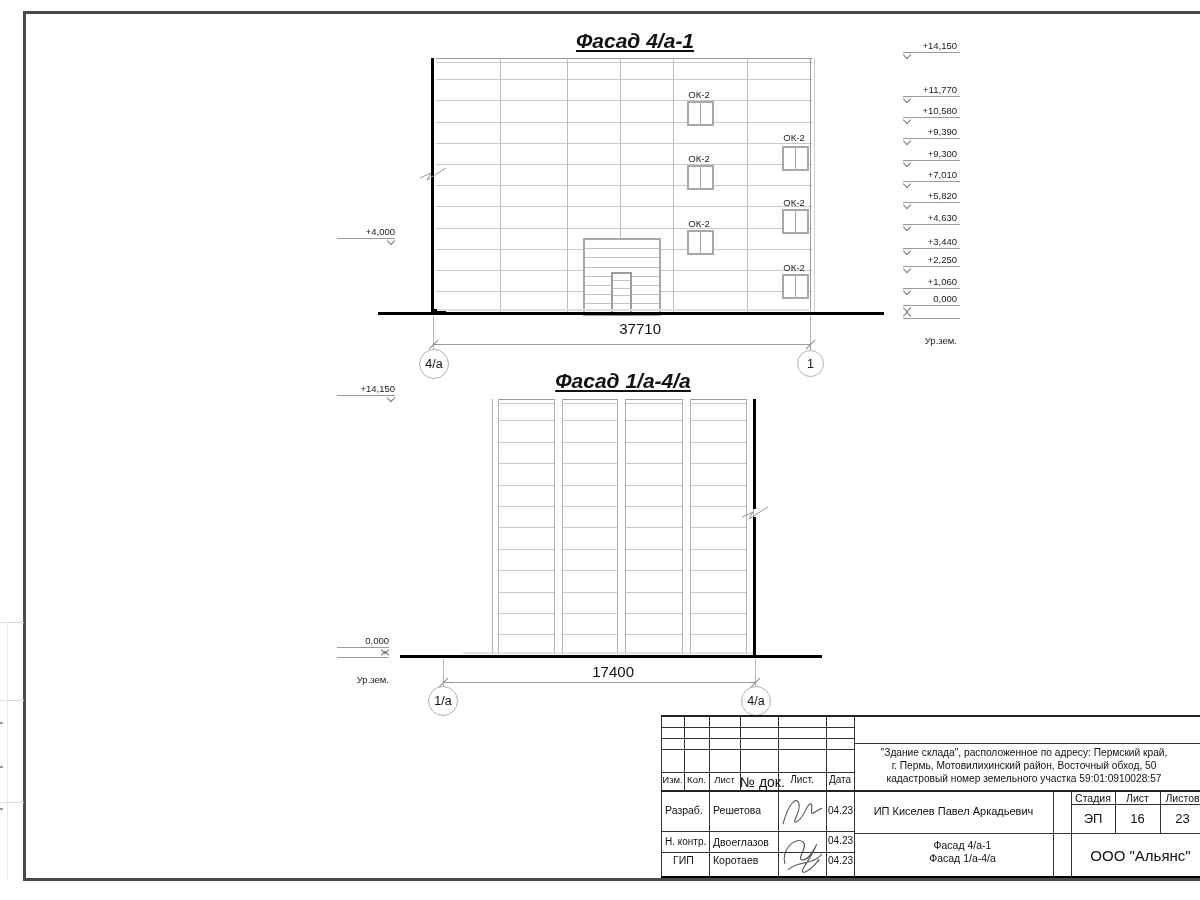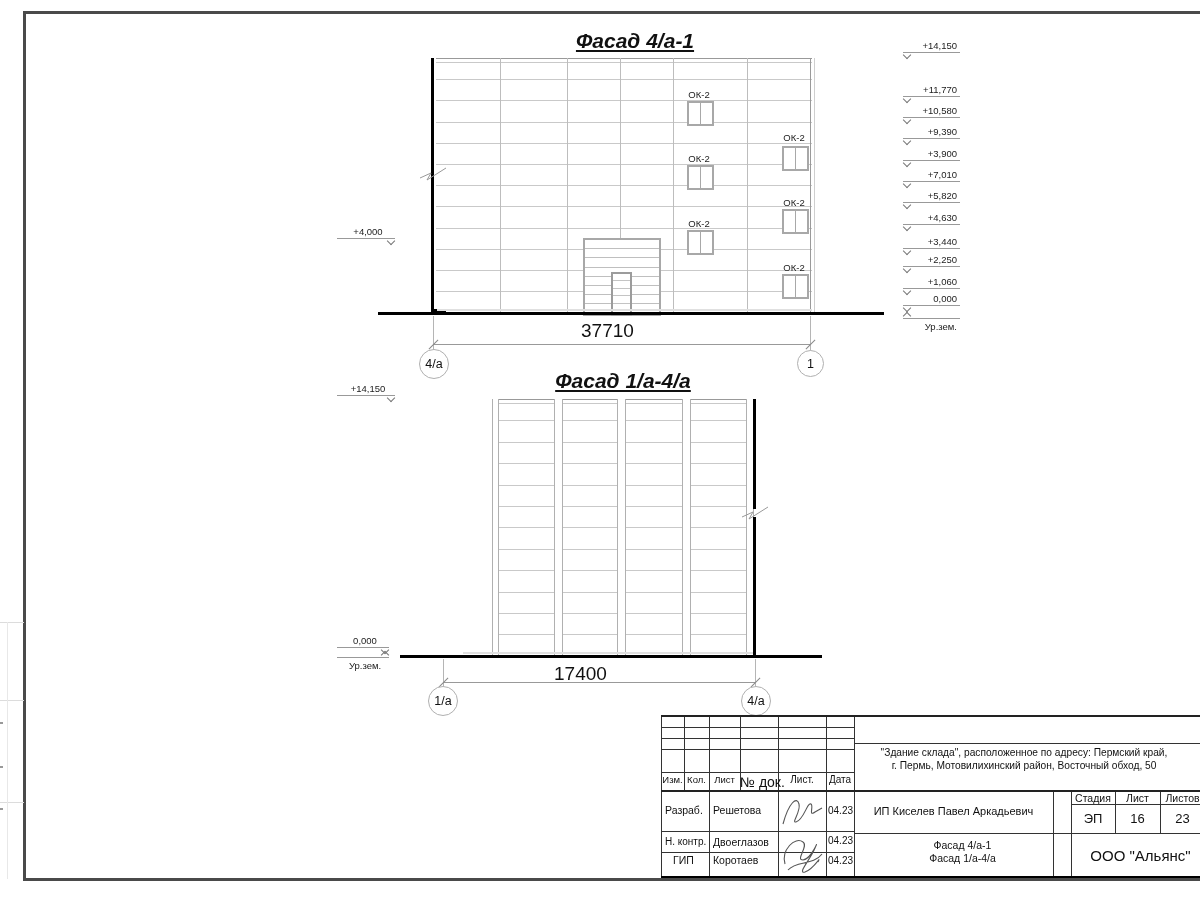--- a/index.html
+++ b/index.html
@@ -5,31 +5,31 @@
   html,body{margin:0;padding:0}
   body{width:1200px;height:900px;position:relative;overflow:hidden;background:#fff;
        font-family:"Liberation Sans",sans-serif;color:#1a1a1a}
   .abs{position:absolute}
   .ln{position:absolute;background:#9a9a9a}
   .blk{position:absolute;background:#000}
   .frame{position:absolute;background:#4a4a4a}
   .txt{position:absolute;white-space:nowrap}
   .ftitle{position:absolute;font-size:21px;font-weight:bold;font-style:italic;
           text-decoration:underline;text-align:center;color:#111}
-  .dim{position:absolute;font-size:19px;text-align:left;color:#111}
+  .dim{position:absolute;font-size:15px;text-align:right;color:#111}
   .bubble{position:absolute;border:1px solid #b0b0b0;border-radius:50%;background:#fff;
           display:flex;align-items:center;justify-content:center;font-size:12.5px;color:#111}
   .tick{position:absolute;width:13px;height:1px;background:#888;transform:rotate(-45deg)}
   .ext{position:absolute;width:1px;background:#b5b5b5}
   .dimline{position:absolute;height:1px;background:#999}
   .elev{position:absolute;height:12px;font-size:9.5px;line-height:11px;color:#222;
         border-bottom:1px solid #999}
   .elev.right{left:903px;width:54px;text-align:right;padding-right:3px}
-  .elev.left{left:337px;width:54px;text-align:center;padding-left:4px}
-  .elev.ov{border-bottom:none;border-top:1px solid #999;padding-top:2px}
+  .elev.left{left:337px;width:54px;text-align:right;padding-left:4px}
+  .elev.ov{border-bottom:none;border-top:1px solid #999;padding-top:16px}
   .chv{position:absolute;width:5px;height:5px;border-left:1px solid #777;border-bottom:1px solid #777}
   .chv.dn{transform:rotate(-45deg)}
   .chv.up{transform:rotate(135deg)}
   .grid-top{position:absolute;left:436px;top:58px;width:376px;height:255px;
         border-top:1px solid #999;
         background:repeating-linear-gradient(to bottom,transparent 0px,transparent 20.2px,#c9c9c9 20.2px,#c9c9c9 21.2px)}
   .grid-bot{position:absolute;left:492px;top:399px;width:260px;height:257px;
         border-top:1px solid #999;
         background:repeating-linear-gradient(to bottom,transparent 0px,transparent 20.4px,#c9c9c9 20.4px,#c9c9c9 21.4px)}
   .colline{position:absolute;width:1px;background:#bdbdbd;top:58px;height:255px}
@@ -127,21 +127,21 @@
 
 <div class="elev left" style="top:226px">
   <span>+4,000</span>
   <i class="chv dn" style="right:1px;bottom:-6px"></i>
 </div>
 
 <div class="elev right" style="top:40px"><span>+14,150</span><i class="chv dn" style="left:1px;bottom:-6px"></i></div>
 <div class="elev right" style="top:84px"><span>+11,770</span><i class="chv dn" style="left:1px;bottom:-6px"></i></div>
 <div class="elev right" style="top:105px"><span>+10,580</span><i class="chv dn" style="left:1px;bottom:-6px"></i></div>
 <div class="elev right" style="top:126px"><span>+9,390</span><i class="chv dn" style="left:1px;bottom:-6px"></i></div>
-<div class="elev right" style="top:148px"><span>+3,900</span><i class="chv dn" style="left:1px;bottom:-6px"></i></div>
+<div class="elev right" style="top:148px"><span>+9,300</span><i class="chv dn" style="left:1px;bottom:-6px"></i></div>
 <div class="elev right" style="top:169px"><span>+7,010</span><i class="chv dn" style="left:1px;bottom:-6px"></i></div>
 <div class="elev right" style="top:190px"><span>+5,820</span><i class="chv dn" style="left:1px;bottom:-6px"></i></div>
 <div class="elev right" style="top:212px"><span>+4,630</span><i class="chv dn" style="left:1px;bottom:-6px"></i></div>
 <div class="elev right" style="top:236px"><span>+3,440</span><i class="chv dn" style="left:1px;bottom:-6px"></i></div>
 <div class="elev right" style="top:254px"><span>+2,250</span><i class="chv dn" style="left:1px;bottom:-6px"></i></div>
 <div class="elev right" style="top:276px"><span>+1,060</span><i class="chv dn" style="left:1px;bottom:-6px"></i></div>
 <div class="elev right" style="top:293px"><span>0,000</span><i class="chv dn" style="left:1px;bottom:-6px"></i></div>
 <div class="elev right ov" style="top:318px"><span>Ур.зем.</span><i class="chv up" style="left:1px;top:-6px"></i></div>
 
 <div class="ftitle" style="left:498px;top:369px;width:250px">Фасад 1/а-4/а</div>
@@ -232,20 +232,21 @@
   <svg class="sig" style="left:118px;top:79px" width="46" height="36">
     <path d="M4,30 C10,8 18,2 20,10 C22,18 12,29 17,28 C25,26 28,8 32,10 C35,12 29,23 36,18 L43,14" fill="none" stroke="#555" stroke-width="1.1"></path>
   </svg>
   <svg class="sig" style="left:116px;top:113px" width="50" height="48">
     <path d="M8,36 C4,22 18,8 26,14 C32,18 18,32 26,32 C35,31 43,8 38,20 C33,32 20,46 28,44 C37,41 45,26 41,34 M11,42 C20,32 36,38 45,26" fill="none" stroke="#555" stroke-width="1.1"></path>
   </svg>
 
   <div class="abs cellc" style="left:193px;top:31px;width:340px;font-size:10.2px;line-height:13.2px;color:#111;text-align:center">
     <div>"Здание склада", расположенное по адресу: Пермский край,</div>
     <div>г. Пермь, Мотовилихинский район, Восточный обход, 50</div>
+    <div>кадастровый номер земельного участка 59:01:0910028:57</div>
   </div>
   <div class="txt cellc" style="left:193px;top:90px;width:199px;font-size:11px">ИП Киселев Павел Аркадьевич</div>
 
   <div class="txt cellc" style="left:410px;top:77px;width:44px;font-size:10.5px">Стадия</div>
   <div class="txt cellc" style="left:454px;top:77px;width:45px;font-size:10.5px">Лист</div>
   <div class="txt cellc" style="left:499px;top:77px;width:45px;font-size:10.5px">Листов</div>
   <div class="txt cellc" style="left:410px;top:96px;width:44px;font-size:13px">ЭП</div>
   <div class="txt cellc" style="left:454px;top:96px;width:45px;font-size:13px">16</div>
   <div class="txt cellc" style="left:499px;top:96px;width:45px;font-size:13px">23</div>
 

